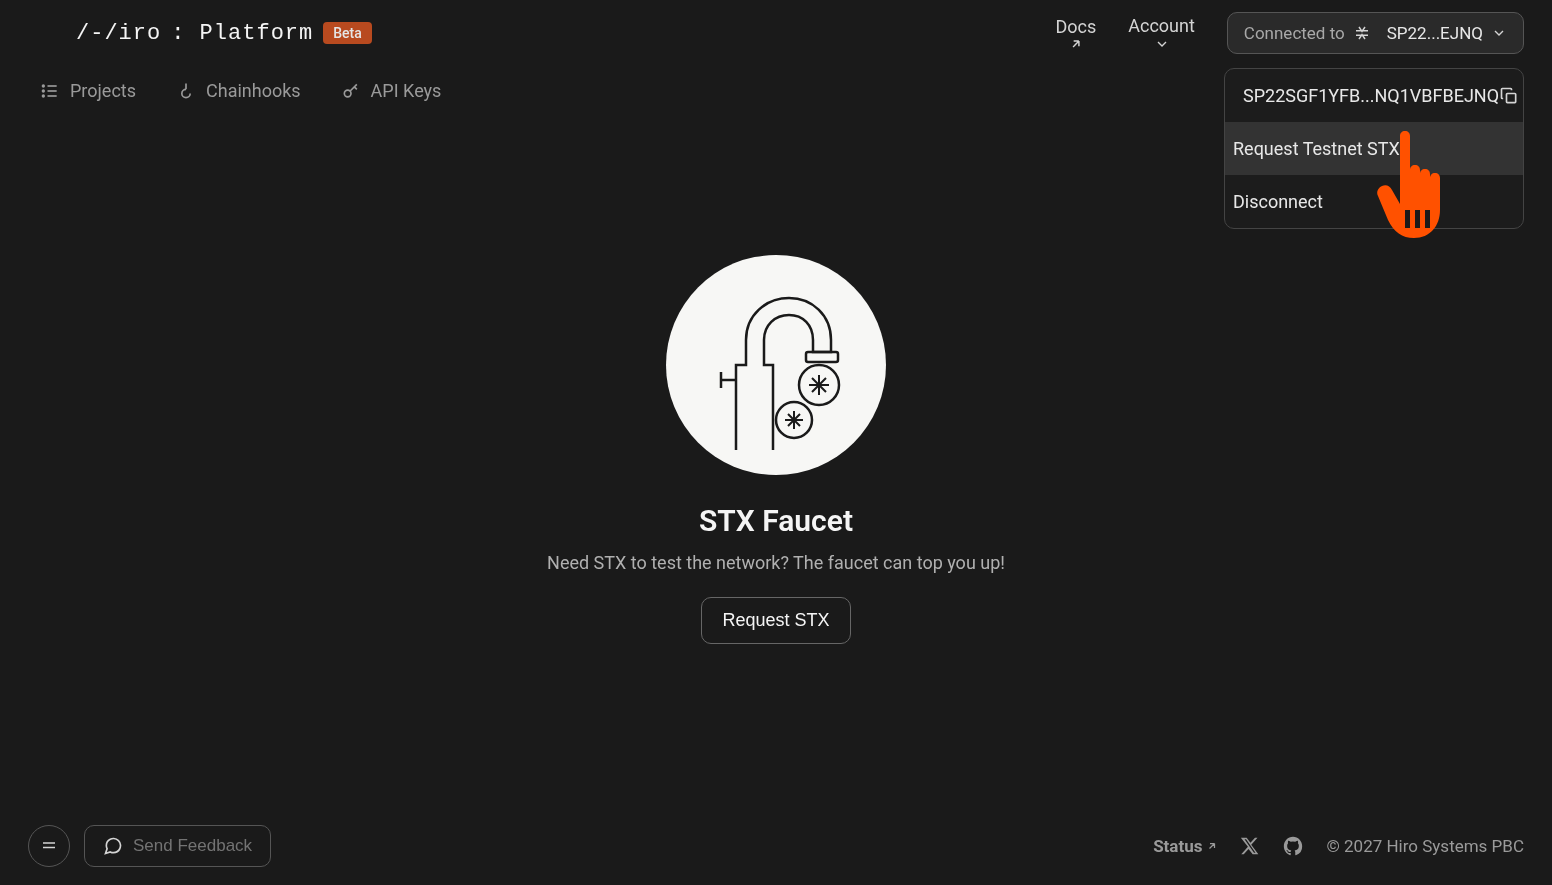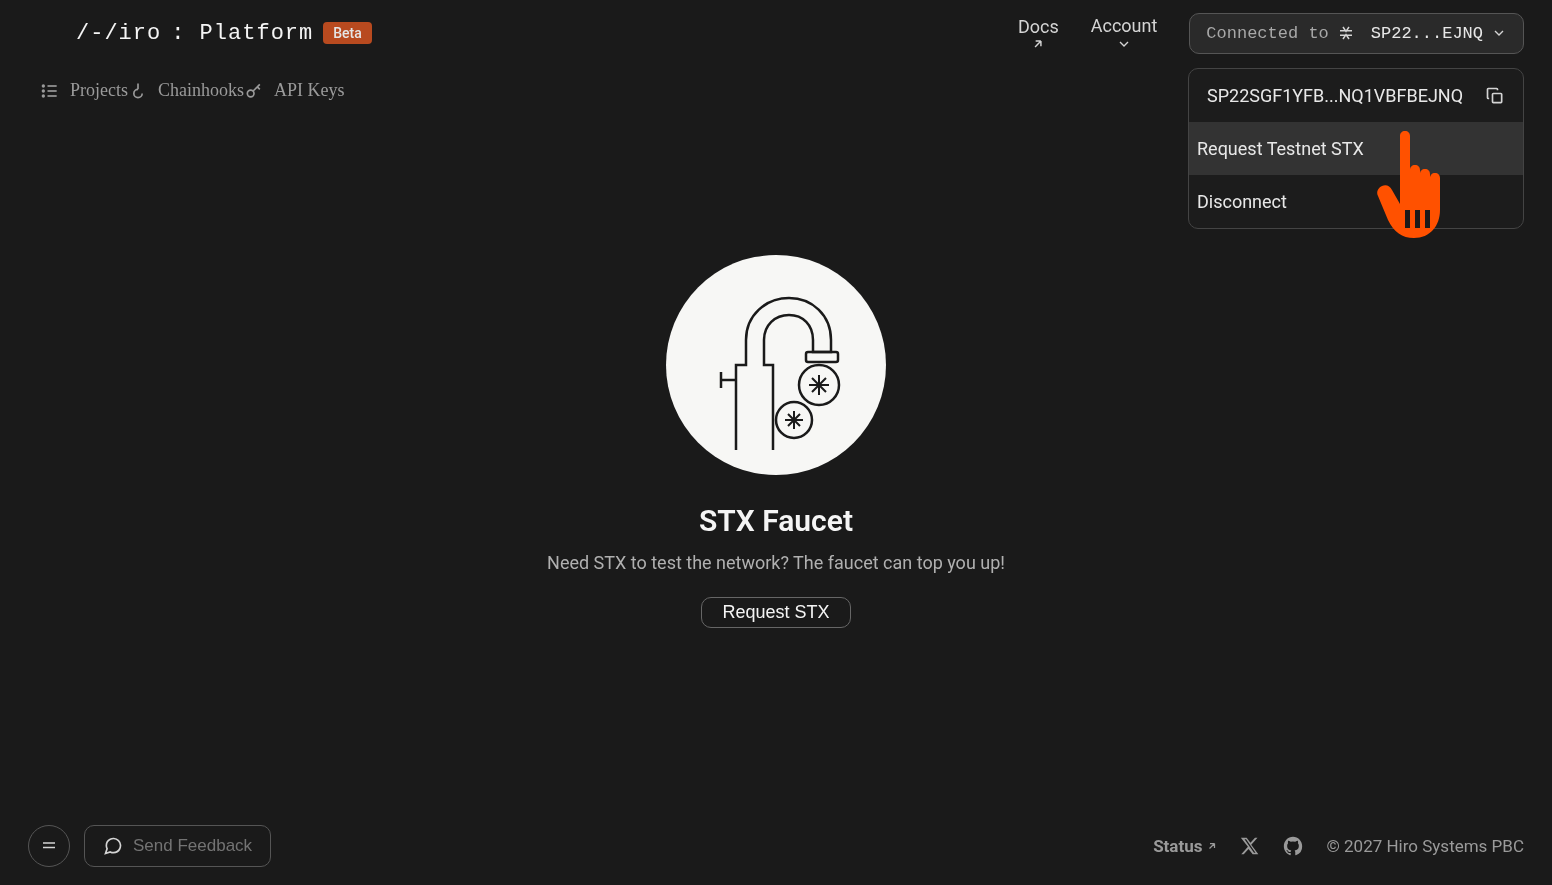--- a/index.html
+++ b/index.html
@@ -63,33 +63,32 @@
   display: flex;
   align-items: center;
   gap: 8px;
   background: #2a2a2a;
   border: 1px solid #555;
   border-radius: 10px;
   padding: 10px 16px;
   font-size: 17px;
   color: #a8a8a8;
   cursor: pointer;
-  font-family: Liberation Mono, monospace;
 }
 .connected-btn .wallet-short {
   color: #e8e8e8;
   margin-left: 8px;
 }
 
 
 .dropdown {
   position: absolute;
   top: 68px;
   right: 28px;
-  width: 336px;
+  width: 300px;
   background: #1c1c1c;
   border: 1px solid #444;
   border-radius: 10px;
   overflow: hidden;
   z-index: 100;
 }
 .dropdown-row {
   display: flex;
   align-items: center;
   justify-content: space-between;
@@ -112,22 +111,22 @@
   position: absolute;
   top: 130px;
   right: 100px;
   z-index: 200;
 }
 
 
 .nav-tabs {
   display: flex;
   align-items: center;
+  gap: 40px;
   padding: 14px 40px 28px 40px;
-  font-family: Liberation Serif, serif;
 }
 .nav-tab {
   display: flex;
   align-items: center;
   gap: 10px;
   color: #9a9a9a;
   font-size: 18px;
   cursor: pointer;
 }
 
@@ -158,21 +157,21 @@
 .faucet-subtitle {
   font-size: 18px;
   color: #b0b0b0;
   margin-bottom: 24px;
 }
 .request-btn {
   background: transparent;
   border: 1px solid #666;
   color: #f5f5f5;
   font-size: 18px;
-  padding: 4px 20px;
+  padding: 12px 20px;
   border-radius: 10px;
   cursor: pointer;
 }
 
 
 .footer {
   position: absolute;
   bottom: 0;
   left: 0;
   right: 0;

